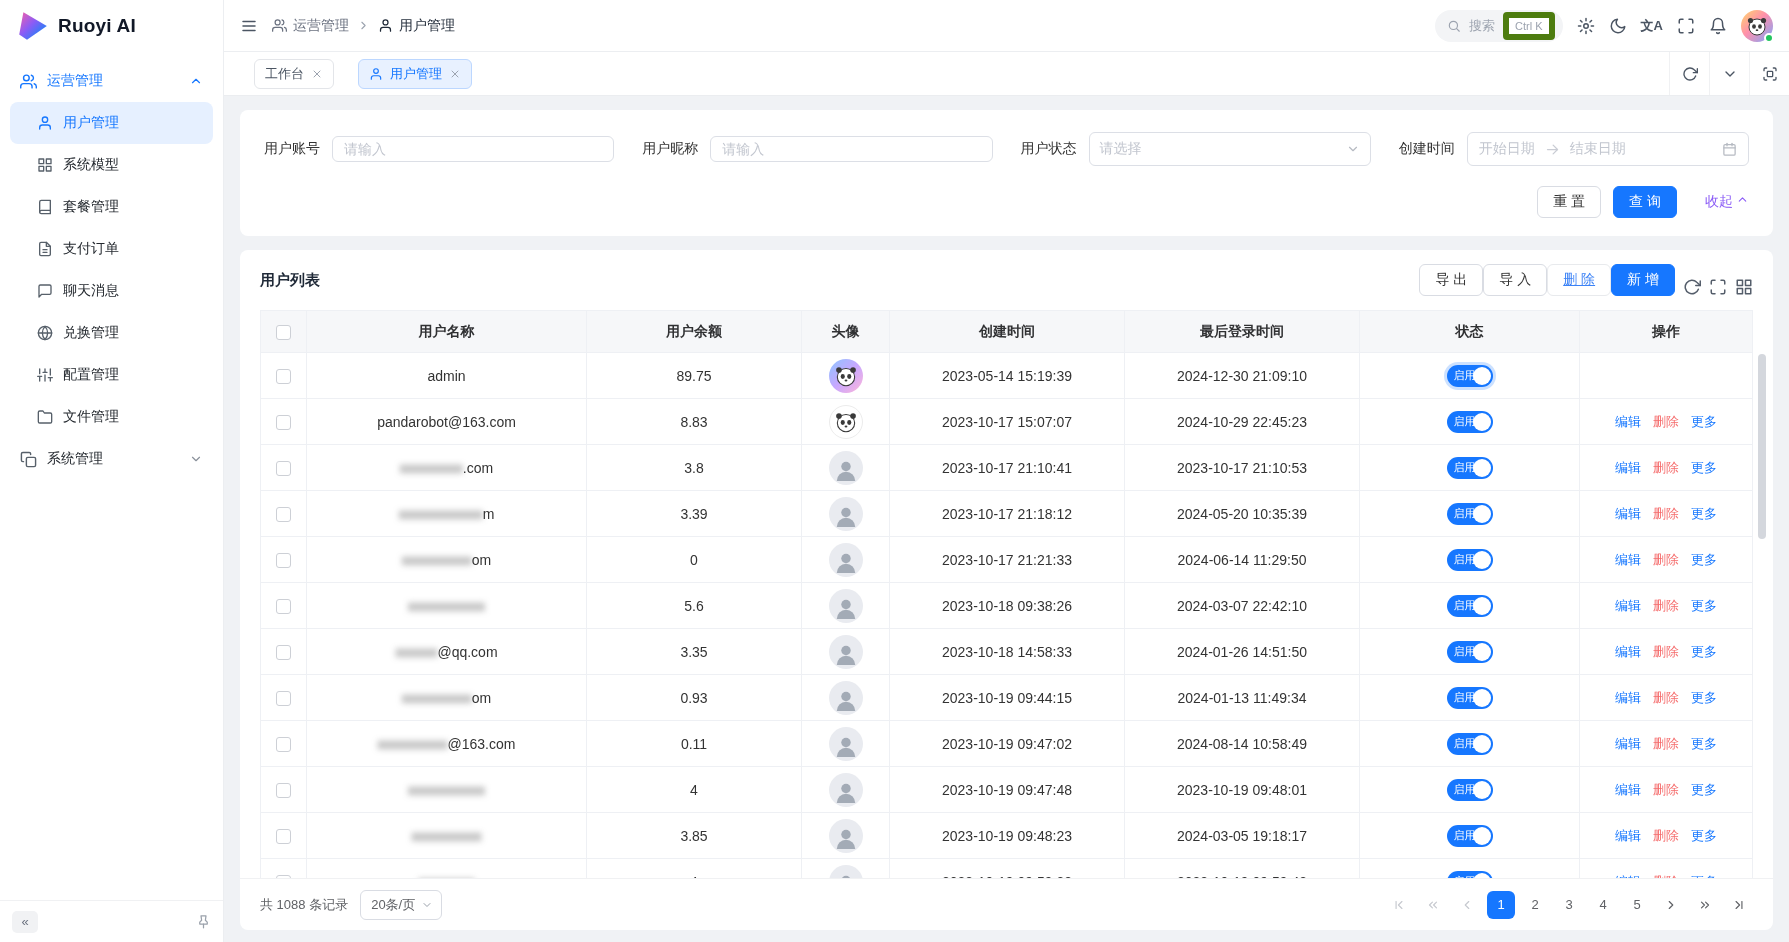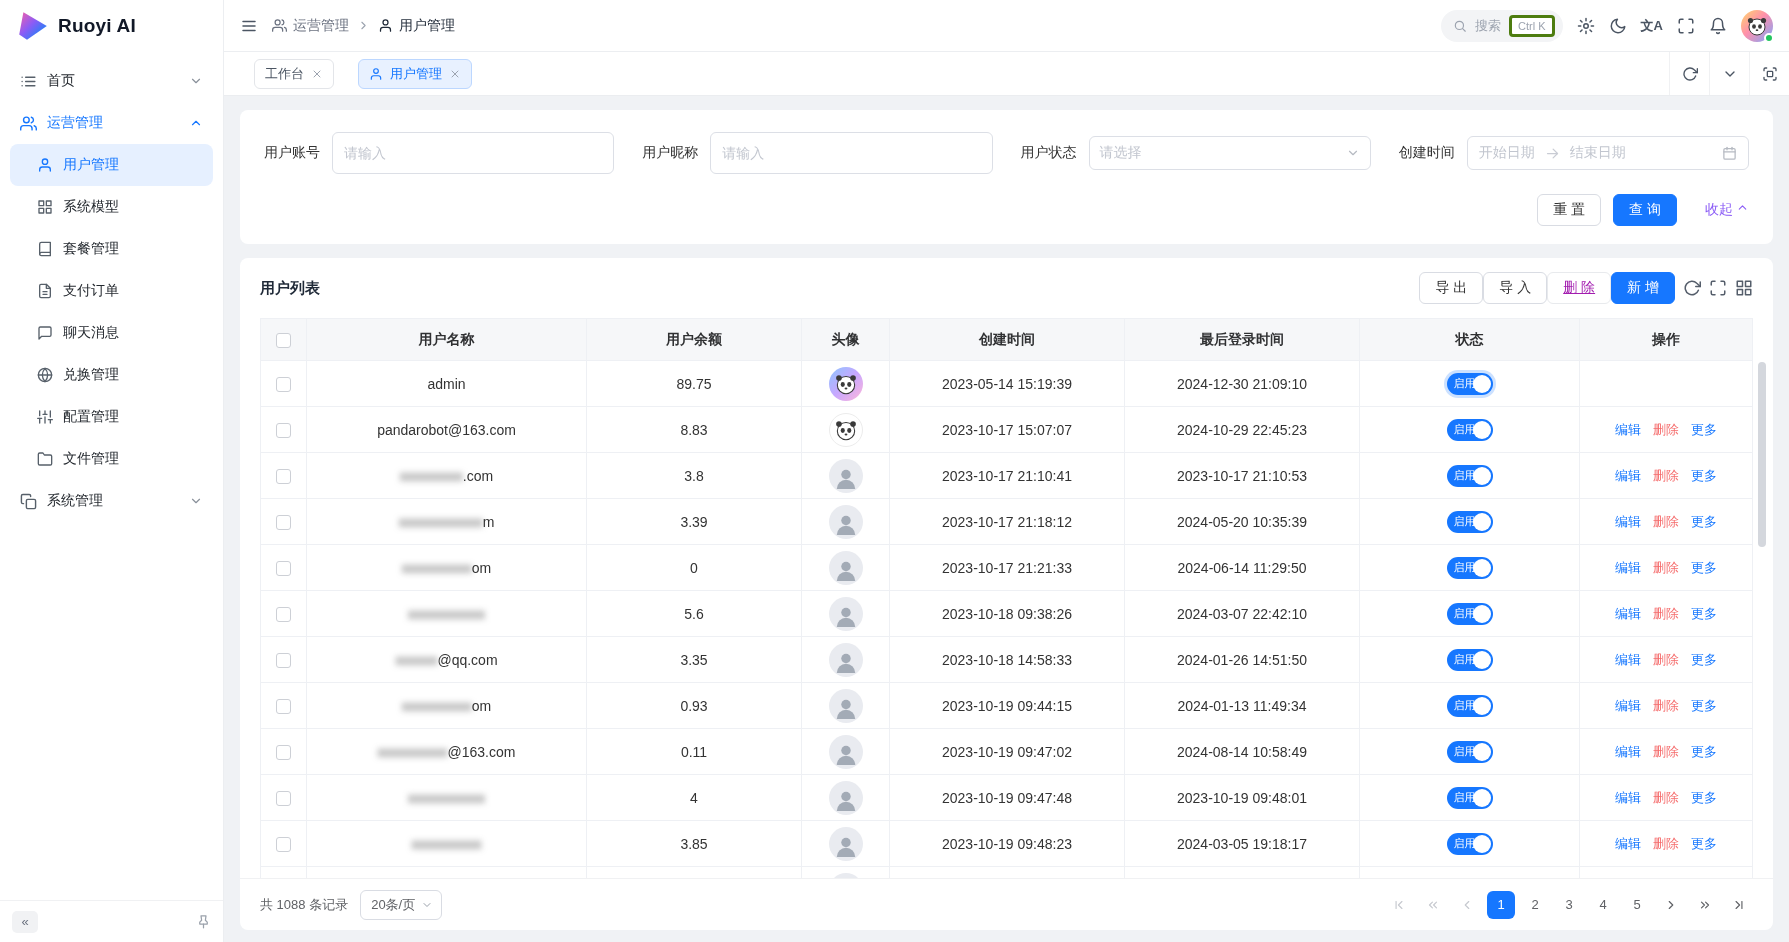--- a/index.html
+++ b/index.html
@@ -34,21 +34,21 @@
   .topbar{height:52px;background:#fff;border-bottom:1px solid #eceef1;display:flex;align-items:center;padding:0 16px;gap:14px;flex-shrink:0;}
   .ibtn{width:18px;height:18px;color:#4b5563;cursor:pointer;}
   .breadcrumb{display:flex;align-items:center;gap:8px;font-size:14px;}
   .crumb{display:inline-flex;align-items:center;gap:6px;color:#6b7280;cursor:pointer;}
   .crumb.dark{color:#1f2937;}
   .crumb .cicon{width:15px;height:15px;}
   .sep{width:13px;height:13px;color:#9ca3af;}
   .spacer{flex:1;}
   .searchbox{height:32px;background:#f3f4f6;border-radius:16px;display:inline-flex;align-items:center;gap:8px;padding:0 8px 0 12px;cursor:pointer;color:#9ca3af;font-size:13px;}
   .searchbox .sicon{width:14px;height:14px;color:#9ca3af;}
-  .searchbox kbd{background:#fff;border:3px solid #4d7c0f;border-radius:4px;padding:2px 6px;font-size:11px;color:#9ca3af;font-family:inherit;}
+  .searchbox kbd{background:#fff;border:6px solid #4d7c0f;border-radius:4px;padding:2px 6px;font-size:11px;color:#9ca3af;font-family:inherit;}
   .translate{font-size:13px;font-weight:600;color:#4b5563;cursor:pointer;white-space:nowrap;line-height:1;}
   .avatar-wrap{position:relative;width:32px;height:32px;cursor:pointer;}
   .avatar-hdr{width:32px;height:32px;border-radius:50%;background:linear-gradient(135deg,#ffd86b 0%,#ff8fab 45%,#7aa7ff 100%);display:flex;align-items:center;justify-content:center;overflow:hidden;}
   .avatar-hdr svg{width:24px;height:24px;}
   .online-dot{position:absolute;right:-1px;bottom:-1px;width:10px;height:10px;background:#22c55e;border:2px solid #fff;border-radius:50%;}
 
   
   .tabbar{height:44px;background:#fff;border-bottom:1px solid #ebedf0;display:flex;align-items:center;padding-left:14px;flex-shrink:0;}
   .tab{height:30px;display:inline-flex;align-items:center;gap:7px;border:1px solid #e3e5e9;border-radius:6px;padding:0 10px;font-size:13px;color:#4b5563;margin-right:8px;cursor:pointer;background:#fff;margin-left:16px;}
   .tab .ticon{width:14px;height:14px;color:#1677ff;}
@@ -61,39 +61,39 @@
   
   .content{flex:1;display:flex;flex-direction:column;min-height:0;padding:14px 16px 12px;gap:14px;background:#f0f2f5;}
   .card{background:#fff;border-radius:8px;}
 
   
   .filter-card{padding:22px 24px 18px;flex-shrink:0;}
   .filter-row{display:flex;align-items:center;}
   .field{display:flex;align-items:center;flex:1;min-width:0;padding-right:28px;}
   .field:last-child{padding-right:0;}
   .field label{font-size:14px;color:#333;margin-right:12px;white-space:nowrap;}
-  .txt{height:42px;border:1px solid #dcdfe6;border-radius:6px;background:#fff;flex:1;min-width:0;padding:0 11px;font-size:14px;color:#333;outline:none;font-family:inherit;}
+  .txt{height:26px;border:1px solid #dcdfe6;border-radius:6px;background:#fff;flex:1;min-width:0;padding:0 11px;font-size:14px;color:#333;outline:none;font-family:inherit;}
   .txt::placeholder{color:#c2c6cf;}
   .selectbox{height:34px;border:1px solid #dcdfe6;border-radius:6px;background:#fff;flex:1;display:flex;align-items:center;justify-content:space-between;padding:2px 10px;color:#c2c6cf;font-size:14px;cursor:pointer;}
   .selectbox .icon{width:14px;height:14px;color:#b6bac2;}
   .daterange{height:34px;border:1px solid #dcdfe6;border-radius:6px;background:#fff;flex:1;display:flex;align-items:center;gap:10px;padding:0 11px;color:#c2c6cf;font-size:14px;cursor:pointer;}
   .daterange .arr{width:15px;height:15px;color:#c9ccd4;}
   .daterange .cal{margin-left:auto;width:15px;height:15px;color:#b6bac2;}
   .filter-actions{display:flex;justify-content:flex-end;align-items:center;gap:12px;margin-top:20px;}
   .btn{height:32px;padding:0 15px;border:1px solid #d9dce3;border-radius:6px;background:#fff;color:#333;font-size:14px;cursor:pointer;display:inline-flex;align-items:center;justify-content:center;white-space:nowrap;font-family:inherit;}
   .btn.primary{background:#1677ff;border-color:#1677ff;color:#fff;}
-  .btn.disabled{color:#a21caf;border-color:#e8eaed;cursor:not-allowed;text-decoration:underline;}
+  .btn.disabled{color:#3b82f6;border-color:#e8eaed;cursor:not-allowed;text-decoration:underline;}
   .collapse-link{display:inline-flex;align-items:flex-start;gap:3px;color:#8b5cf6;font-size:14px;cursor:pointer;margin-left:16px;}
   .collapse-link .icon{width:13px;height:13px;}
 
   
   .table-card{flex:1;display:flex;flex-direction:column;min-height:0;position:relative;}
   .card-head{display:flex;align-items:center;justify-content:space-between;padding:14px 20px;flex-shrink:0;}
   .card-title{font-size:15px;font-weight:700;color:#1f2937;}
-  .toolbar{display:flex;align-items:center;}
+  .toolbar{display:flex;align-items:flex-end;}
   .toolbar .ibtn{margin-left:8px;color:#555e6b;}
   .table-wrap{flex:1;overflow:hidden;margin:0 20px;min-height:0;}
   table{width:100%;border-collapse:collapse;table-layout:fixed;}
   th,td{border:1px solid #eef0f4;text-align:center;font-size:14px;color:#333;overflow:hidden;white-space:nowrap;}
   th{background:#f6f7f9;height:42px;font-weight:700;color:#303133;}
   td{height:46px;}
   col.c-check{width:46px;} col.c-name{width:280px;} col.c-balance{width:215px;} col.c-avatar{width:88px;}
   col.c-created{width:235px;} col.c-login{width:235px;} col.c-status{width:220px;} col.c-ops{width:auto;}
   .checkbox{display:inline-block;width:15px;height:15px;border:1px solid #cdd0d6;border-radius:3px;background:#fff;vertical-align:middle;cursor:pointer;}
   .masked{filter:blur(3px);color:#555;}
@@ -128,38 +128,20 @@
 <body>
 
 <div id="app">
 
   <aside class="sidebar">
     <div class="logo">
       <span class="logo-mark"></span>
       <span class="logo-text">Ruoyi AI</span>
     </div>
     <nav class="menu">
-        <div class="menu-group">
-          <span class="icon gicon">
-            <svg viewBox="0 0 24 24" fill="none" stroke="currentColor" stroke-width="2" stroke-linecap="round" stroke-linejoin="round">
-              <line x1="8" y1="6" x2="21" y2="6"></line>
-              <line x1="8" y1="12" x2="21" y2="12"></line>
-              <line x1="8" y1="18" x2="21" y2="18"></line>
-              <line x1="3" y1="6" x2="3.01" y2="6"></line>
-              <line x1="3" y1="12" x2="3.01" y2="12"></line>
-              <line x1="3" y1="18" x2="3.01" y2="18"></line>
-            </svg>
-          </span>
-          <span class="lbl">首页</span>
-          <span class="icon chev">
-            <svg viewBox="0 0 24 24" fill="none" stroke="currentColor" stroke-width="2" stroke-linecap="round" stroke-linejoin="round">
-              <polyline points="6 9 12 15 18 9"></polyline>
-            </svg>
-          </span>
-        </div>
         <div class="menu-group expanded">
           <span class="icon gicon">
             <svg viewBox="0 0 24 24" fill="none" stroke="currentColor" stroke-width="2" stroke-linecap="round" stroke-linejoin="round">
               <path d="M17 21v-2a4 4 0 0 0-4-4H5a4 4 0 0 0-4 4v2"></path>
               <circle cx="9" cy="7" r="4"></circle>
               <path d="M23 21v-2a4 4 0 0 0-3-3.87"></path>
               <path d="M16 3.13a4 4 0 0 1 0 7.75"></path>
             </svg>
           </span>
           <span class="lbl">运营管理</span>

